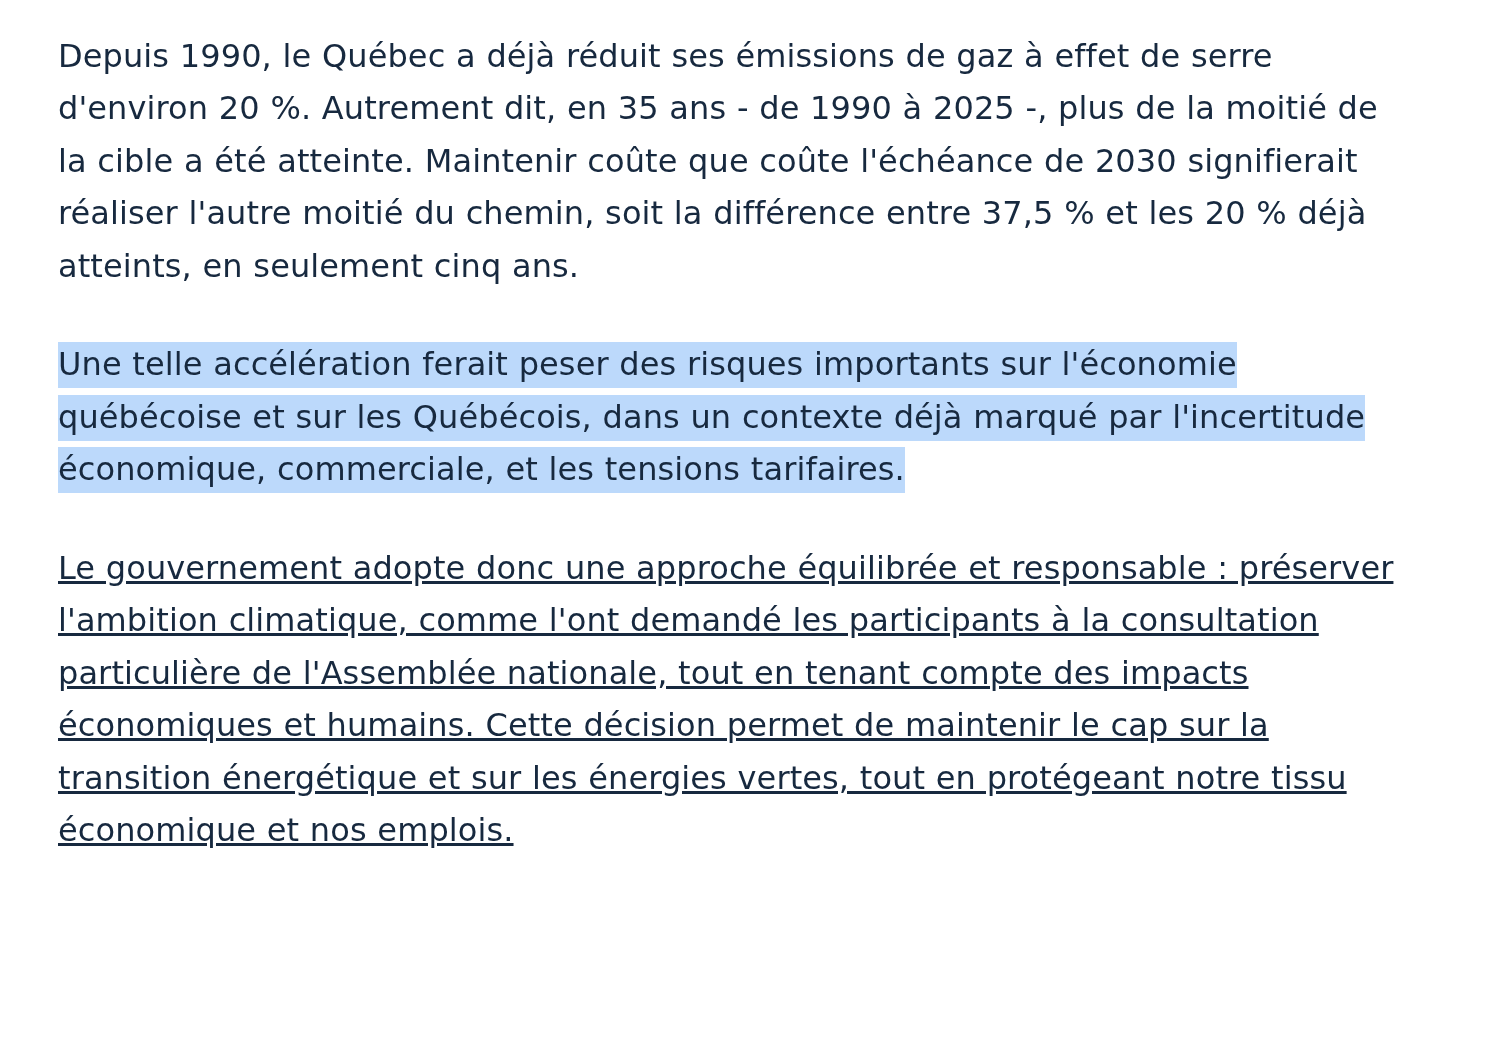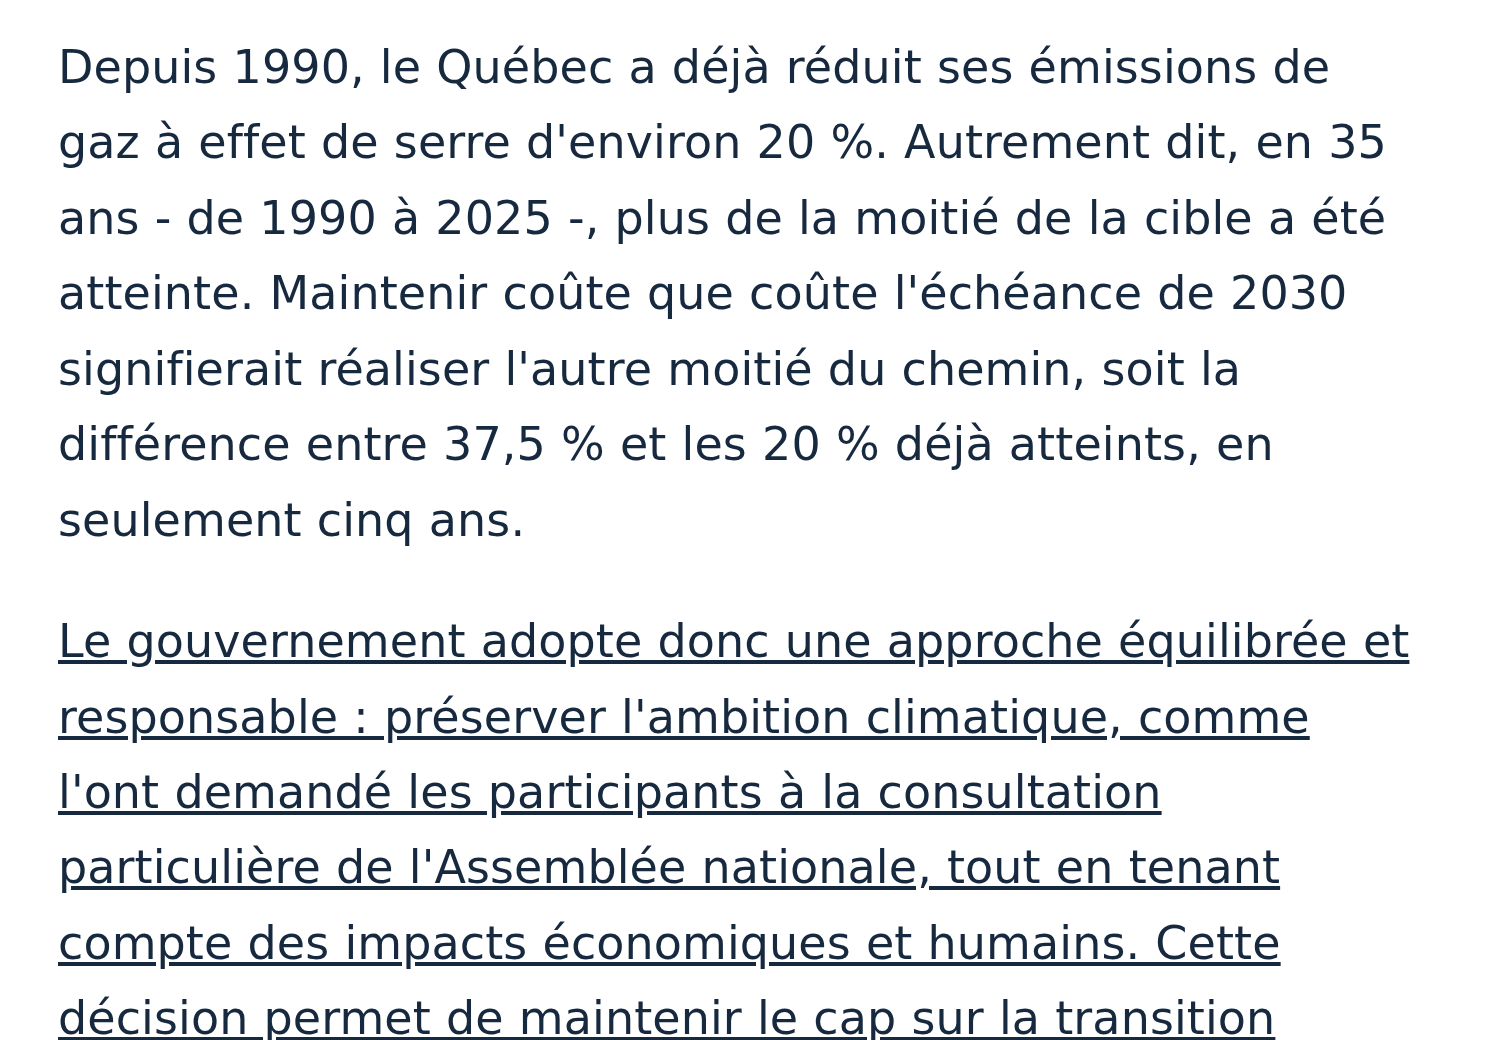--- a/index.html
+++ b/index.html
@@ -16,21 +16,21 @@
   }
   .page {
     box-sizing: border-box;
     width: 1496px;
     height: 1040px;
     padding: 30px 86px 0 58px;
     background: #ffffff;
   }
   .para {
     margin: 0 0 46px 0;
-    font-size: 46px;
+    font-size: 32px;
     line-height: 1.64;
     color: #17293f;
     font-weight: 400;
     letter-spacing: 0.1px;
     word-spacing: 0.4px;
   }
   .para:last-child {
     margin-bottom: 0;
     text-decoration: underline;
   }
@@ -47,18 +47,21 @@
 </style>
 </head>
 <body>
 
 <div class="page">
 
   <p class="para">
     <span>Depuis 1990, le Québec a déjà réduit ses émissions de gaz à effet de serre d'environ 20 %. Autrement dit, en 35 ans - de 1990 à 2025 -, plus de la moitié de la cible a été atteinte. Maintenir coûte que coûte l'échéance de 2030 signifierait réaliser l'autre moitié du chemin, soit la différence entre 37,5 % et les 20 % déjà atteints, en seulement cinq ans.</span>
   </p>
 
+  <p class="para highlighted">
+    <span class="hl">Une telle accélération ferait peser des risques importants sur l'économie québécoise et sur les Québécois, dans un contexte déjà marqué par l'incertitude économique, commerciale, et les tensions tarifaires.</span>
+  </p>
 
   <p class="para">
     <span>Le gouvernement adopte donc une approche équilibrée et responsable : préserver l'ambition climatique, comme l'ont demandé les participants à la consultation particulière de l'Assemblée nationale, tout en tenant compte des impacts économiques et humains. Cette décision permet de maintenir le cap sur la transition énergétique et sur les énergies vertes, tout en protégeant notre tissu économique et nos emplois.</span>
   </p>
 
 </div>
 
 </body></html>

